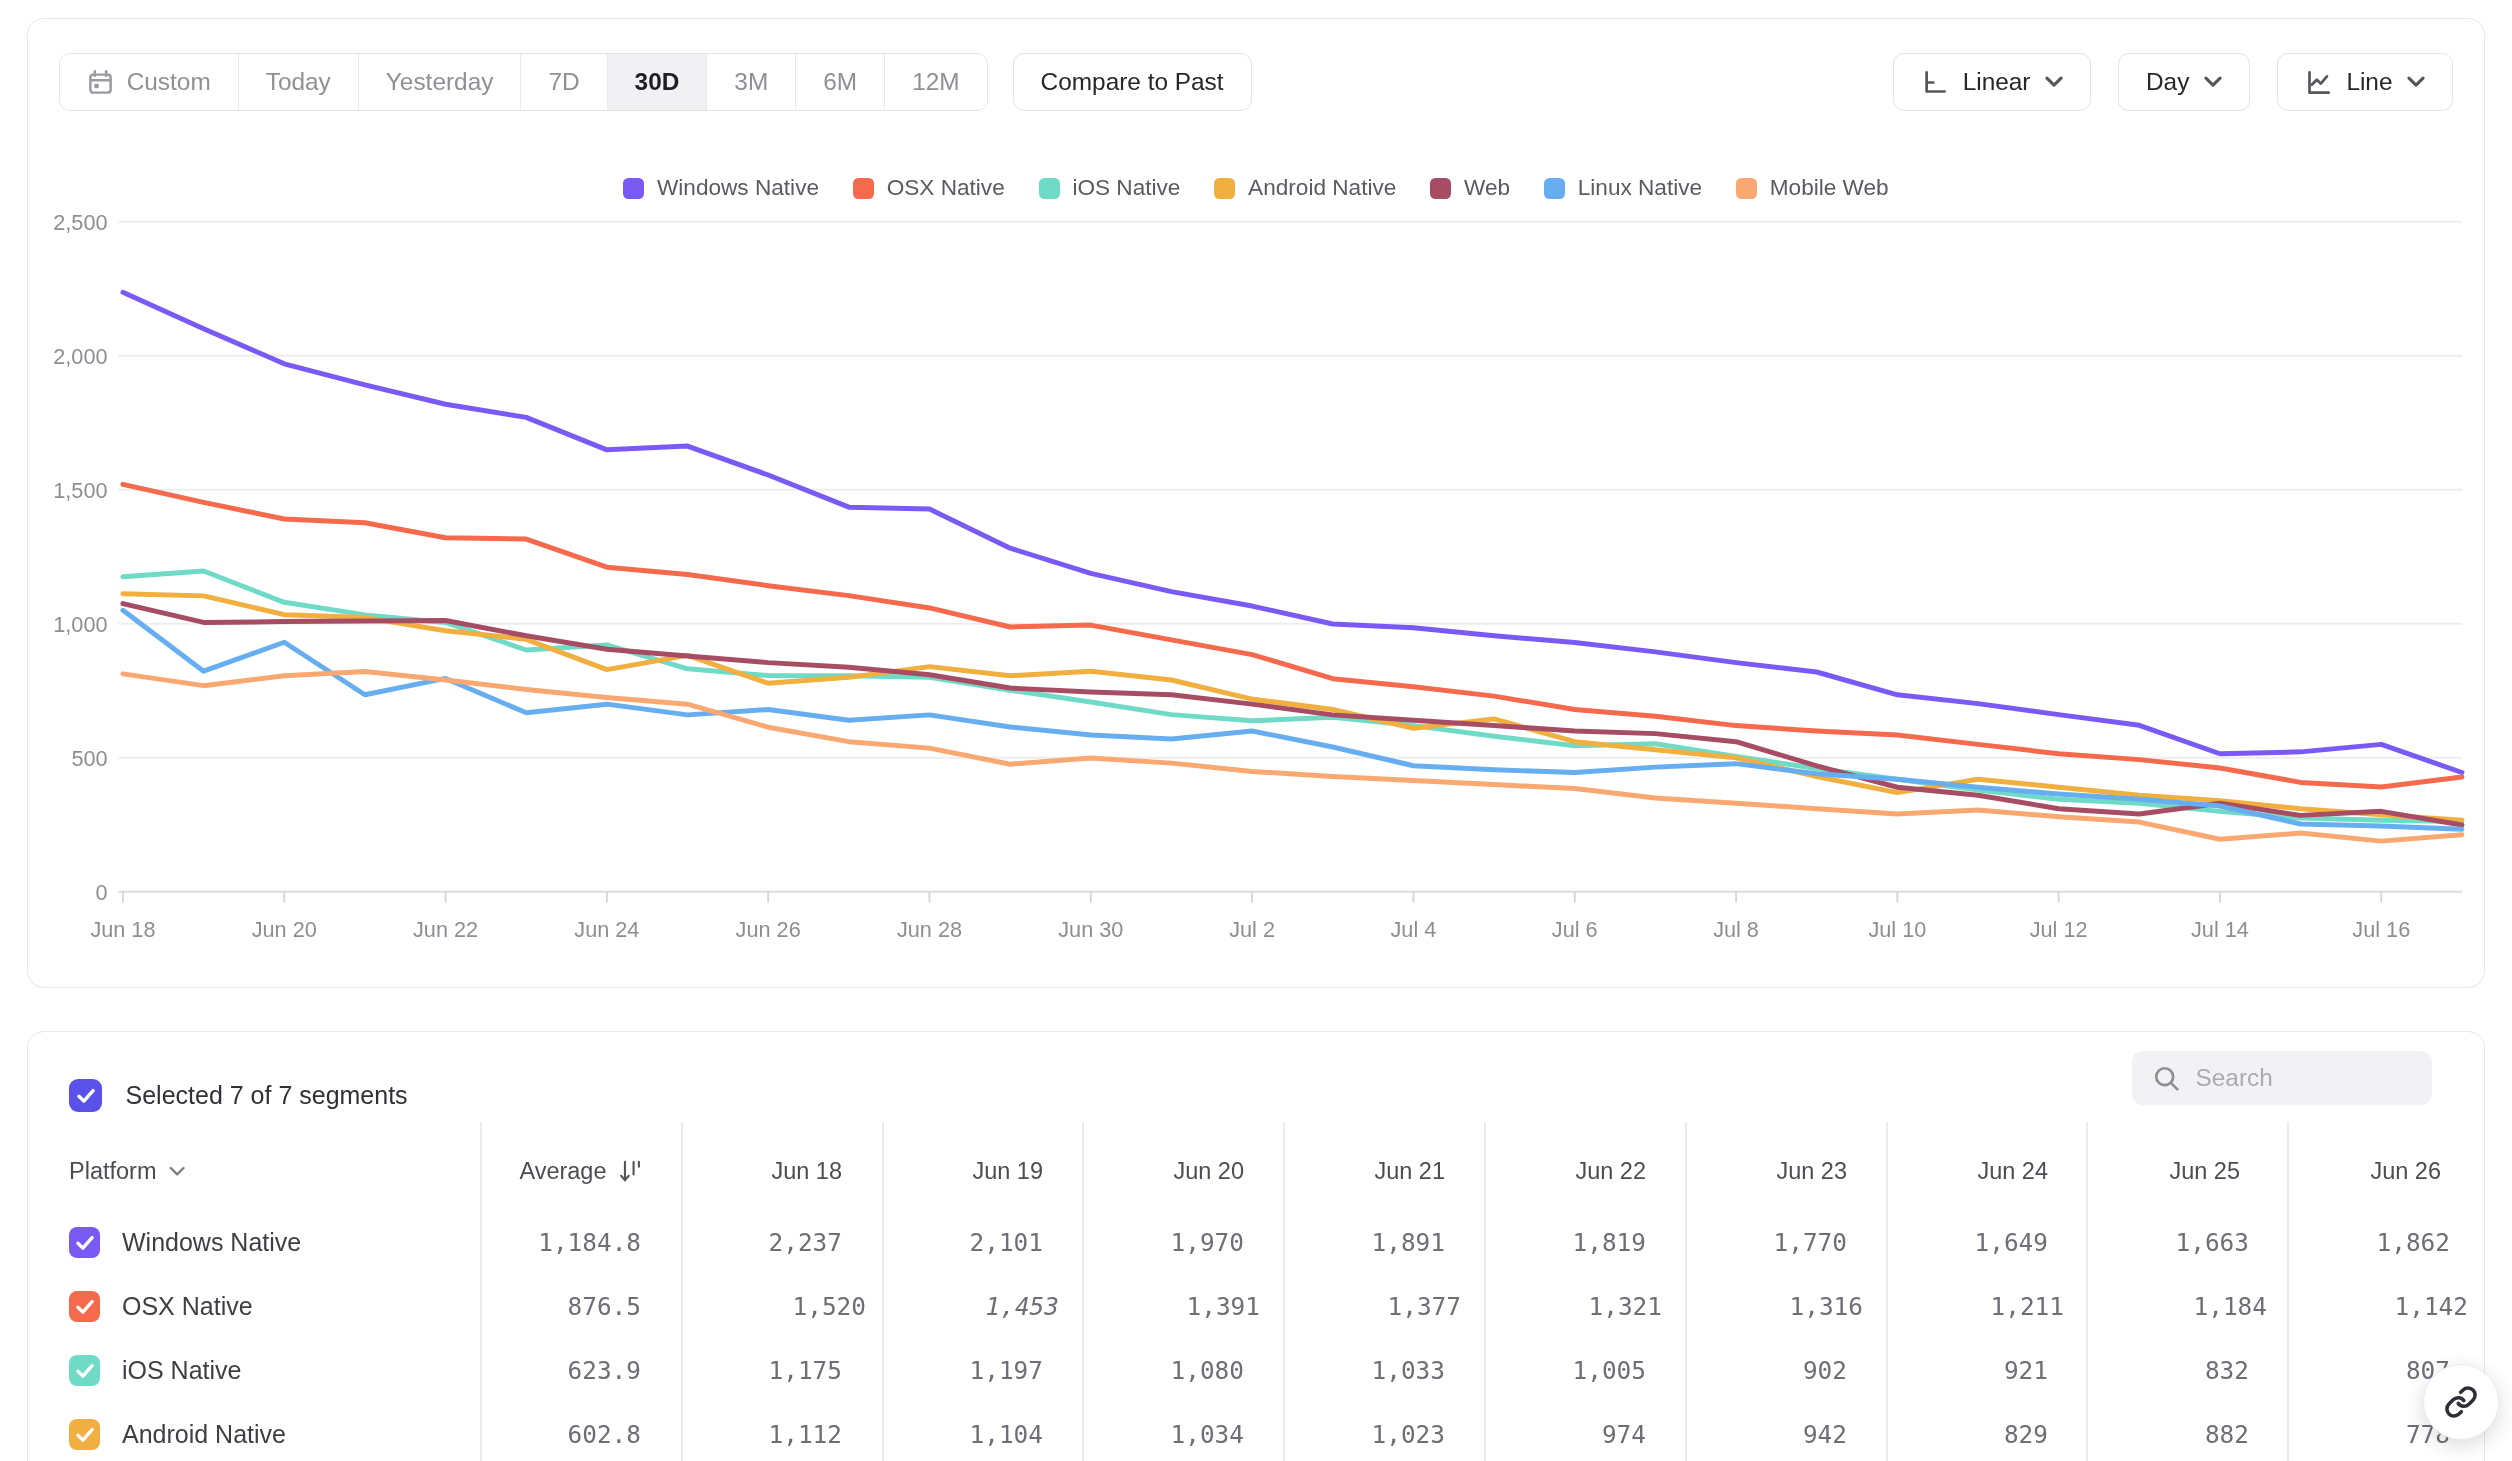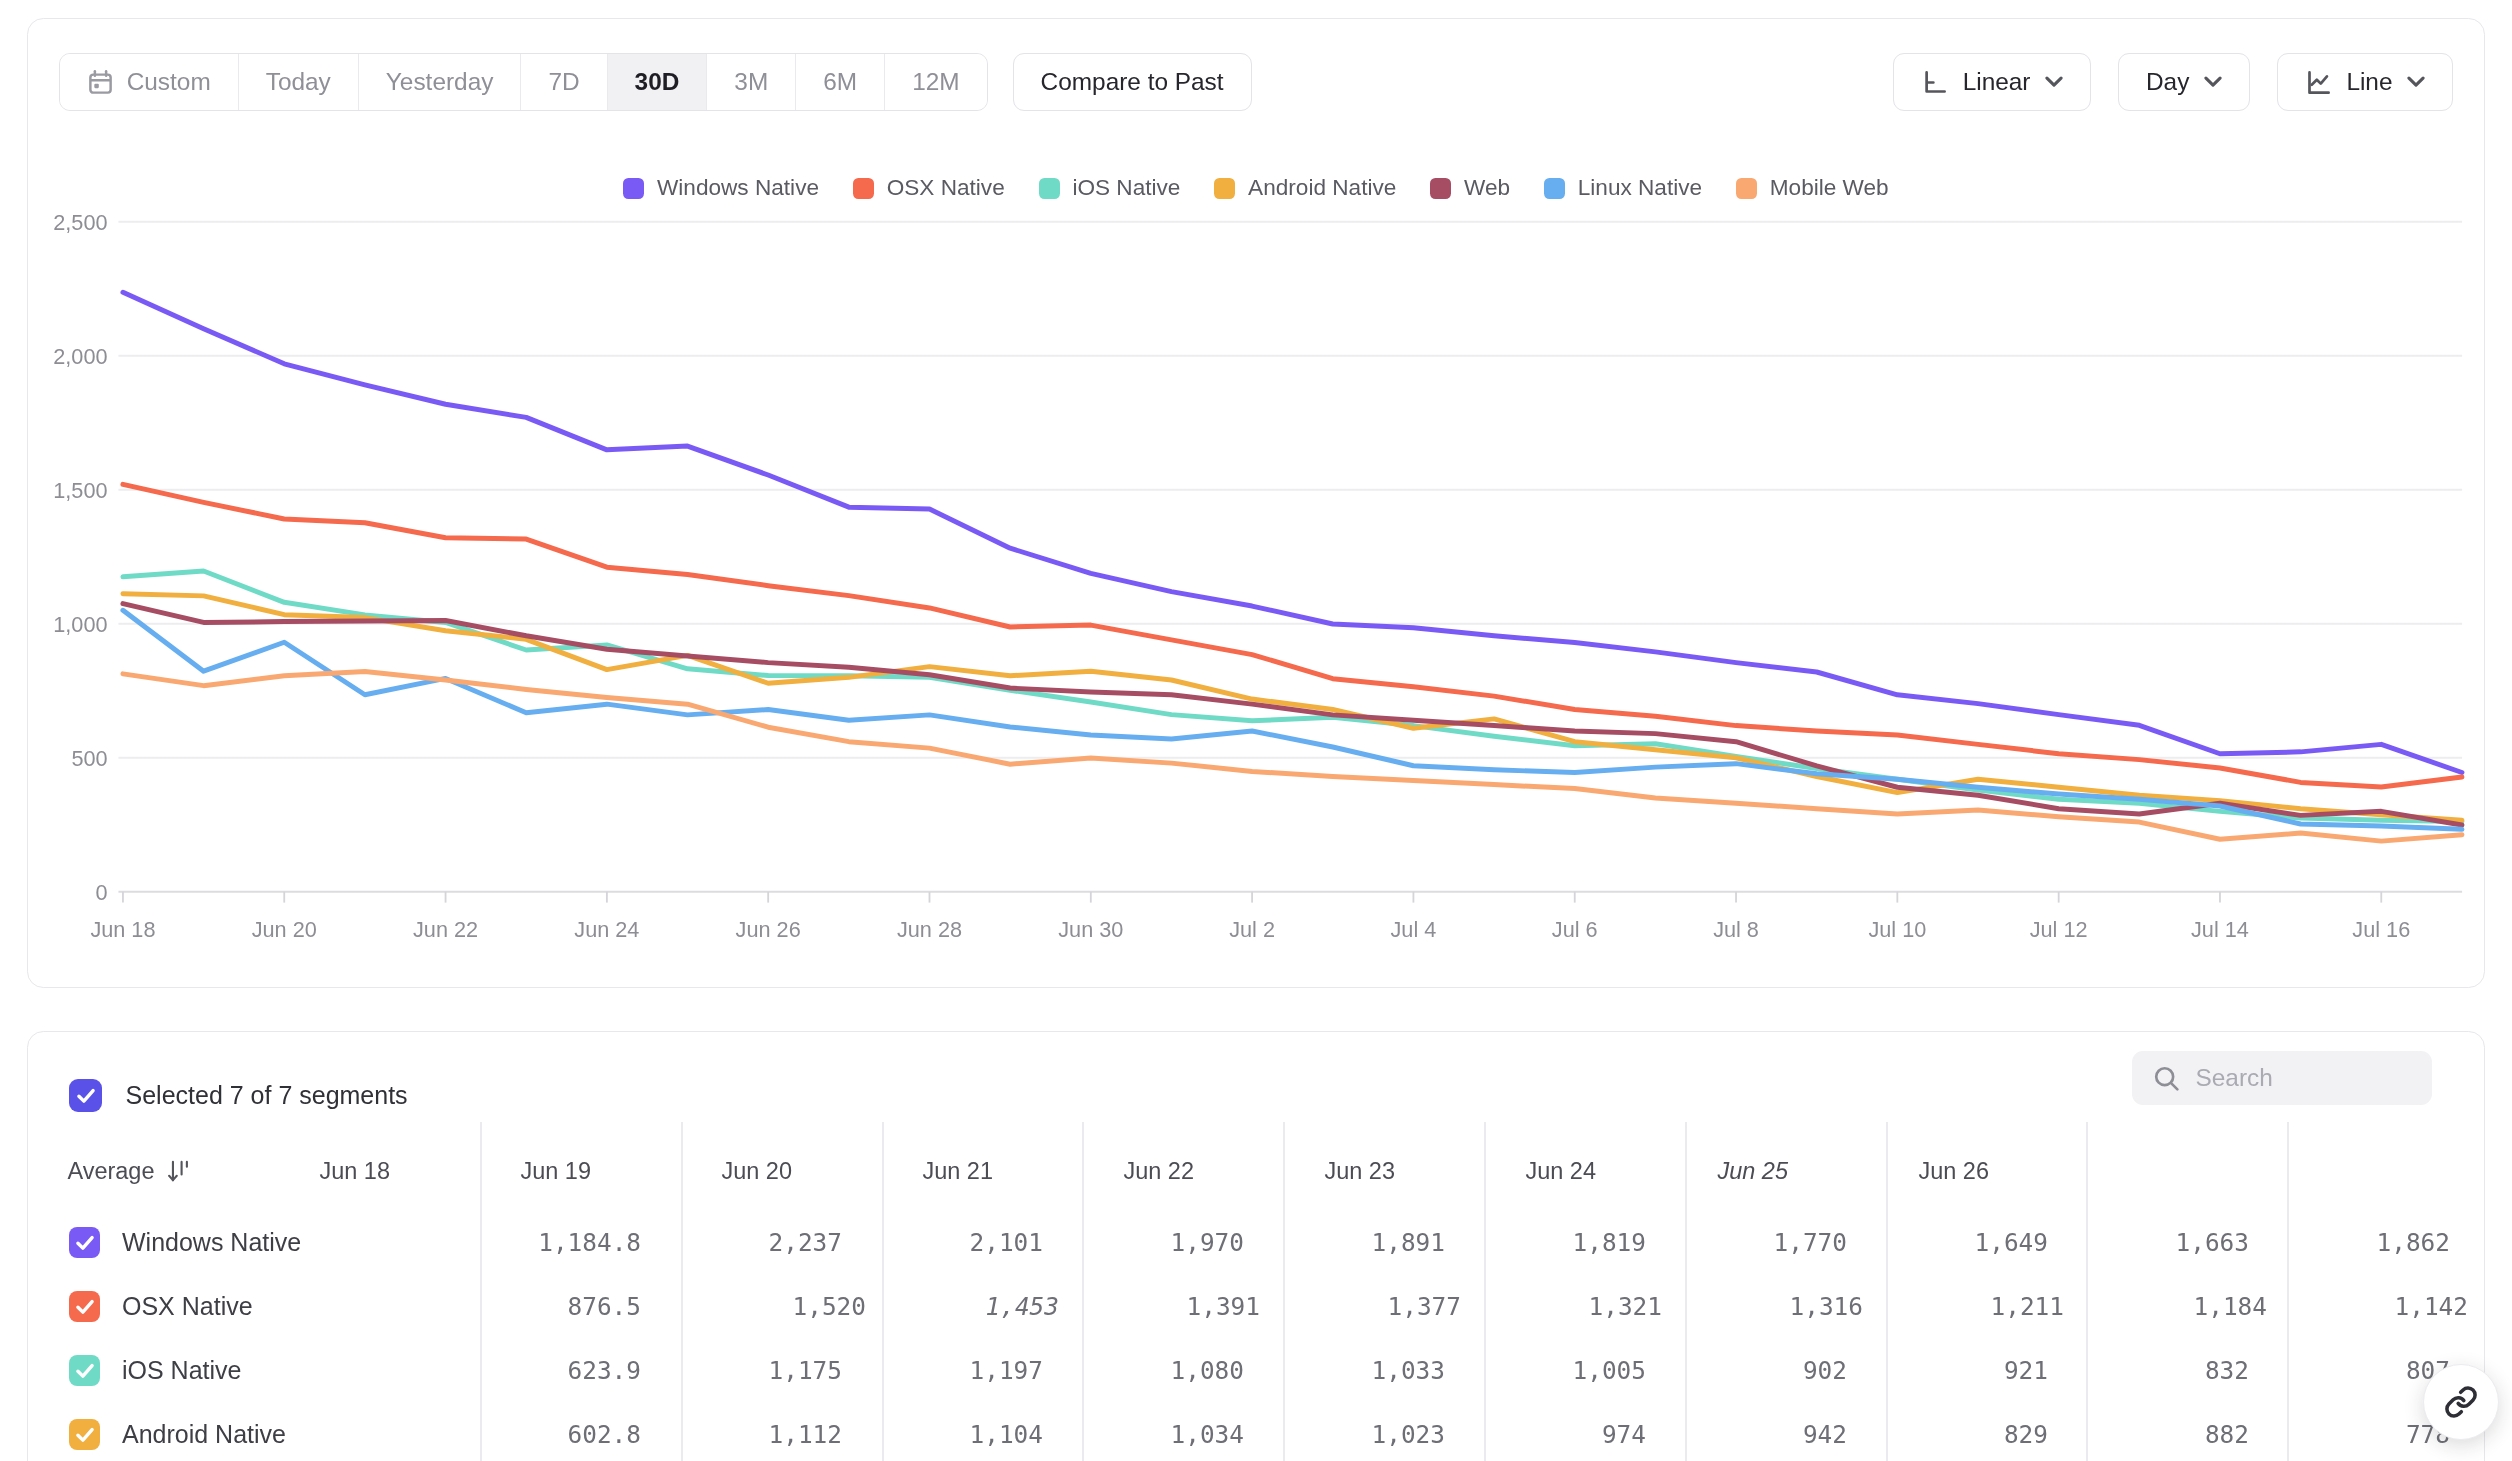--- a/index.html
+++ b/index.html
@@ -246,20 +246,26 @@
       <div class="col-line" style="left: 854px;"></div>
       <div class="col-line" style="left: 1054px;"></div>
       <div class="col-line" style="left: 1255px;"></div>
       <div class="col-line" style="left: 1456px;"></div>
       <div class="col-line" style="left: 1657px;"></div>
       <div class="col-line" style="left: 1858px;"></div>
       <div class="col-line" style="left: 2058px;"></div>
       <div class="col-line" style="left: 2259px;"></div>
     </div>
   <div class="thead" id="table-head">
+      <div class="cell th platform platform-h" style="width: 452px;">
+        <span>Platform</span>
+        <svg viewBox="0 0 14 9" width="16.3" height="11">
+          <polyline points="1.5,1.5 7,7 12.5,1.5" fill="none" stroke="#7d7d85" stroke-width="2" stroke-linecap="round" stroke-linejoin="round"></polyline>
+        </svg>
+      </div>
       <div class="cell th" style="width: 201px;">
         <span>Average</span>
         <svg viewBox="0 0 24 26" class="sort-icon">
           <line x1="7" y1="3" x2="7" y2="22" stroke="#55555c" stroke-width="2.2" stroke-linecap="round"></line>
           <line x1="7" y1="22" x2="3" y2="17.5" stroke="#55555c" stroke-width="2.2" stroke-linecap="round"></line>
           <line x1="7" y1="22" x2="11" y2="17.5" stroke="#55555c" stroke-width="2.2" stroke-linecap="round"></line>
           <line x1="16" y1="3" x2="16" y2="16" stroke="#55555c" stroke-width="2.2" stroke-linecap="round"></line>
           <line x1="21.5" y1="3" x2="21.5" y2="8" stroke="#55555c" stroke-width="2.2" stroke-linecap="round"></line>
         </svg>
       </div>
@@ -277,21 +283,21 @@
       </div>
       <div class="cell th" style="width: 201px;">
         <span>Jun 22</span>
       </div>
       <div class="cell th" style="width: 201px;">
         <span>Jun 23</span>
       </div>
       <div class="cell th" style="width: 201px;">
         <span>Jun 24</span>
       </div>
-      <div class="cell th" style="width: 192px; font-style: italic;">
+      <div class="cell th" style="width: 192px;">
         <span>Jun 25</span>
       </div>
       <div class="cell th" style="width: 201px;">
         <span>Jun 26</span>
       </div>
     </div>
   <div class="tbody" id="table-body">
       <div class="trow">
         <div class="cell platform" style="width: 452px;">
           <span class="checkbox row-check" style="background: rgb(122, 90, 245);">

